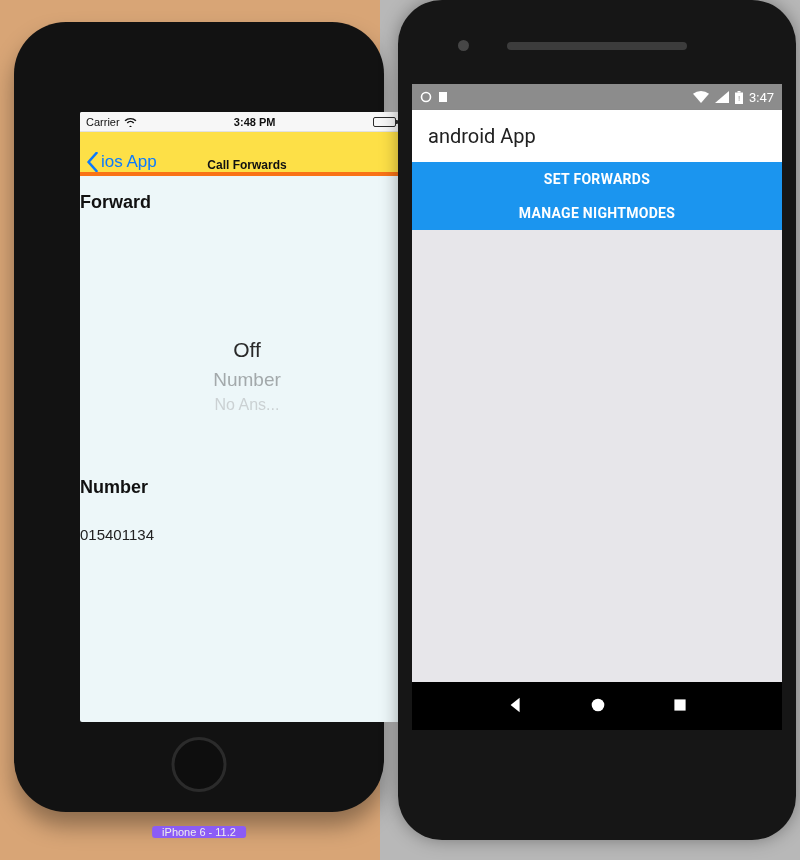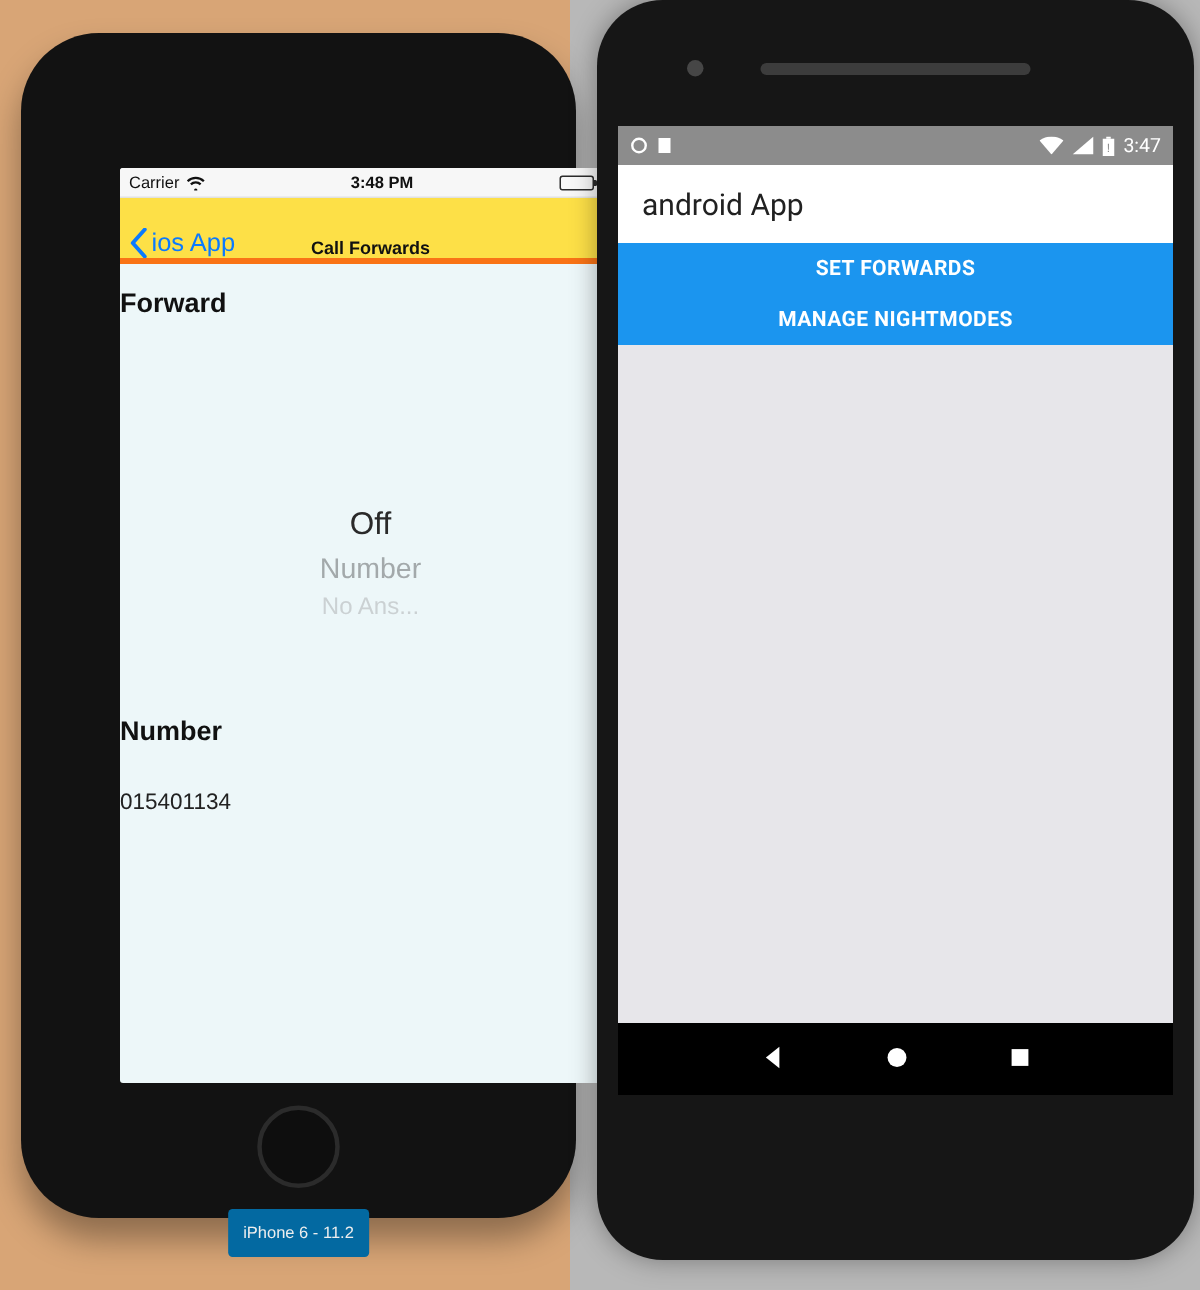--- a/index.html
+++ b/index.html
@@ -44,24 +44,24 @@
     position: absolute;
     bottom: 20px; left: 50%; transform: translateX(-50%);
     width: 55px; height: 55px;
     border-radius: 50%;
     border: 3px solid #2b2b2b;
     background: #0e0e0e;
   }
   .iphone-label {
     position: absolute;
     bottom: -26px; left: 50%; transform: translateX(-50%);
-    background: #0369a1;
+    background: #8b5cf6;
     color: #eee;
     font-size: 11px;
-    padding: 10px 10px;
+    padding: 0 10px;
     border-radius: 3px;
     white-space: nowrap;
   }
 
   
   .ios-status {
     height: 20px;
     background: #f7f7f7;
     display: flex;
     align-items: center;

